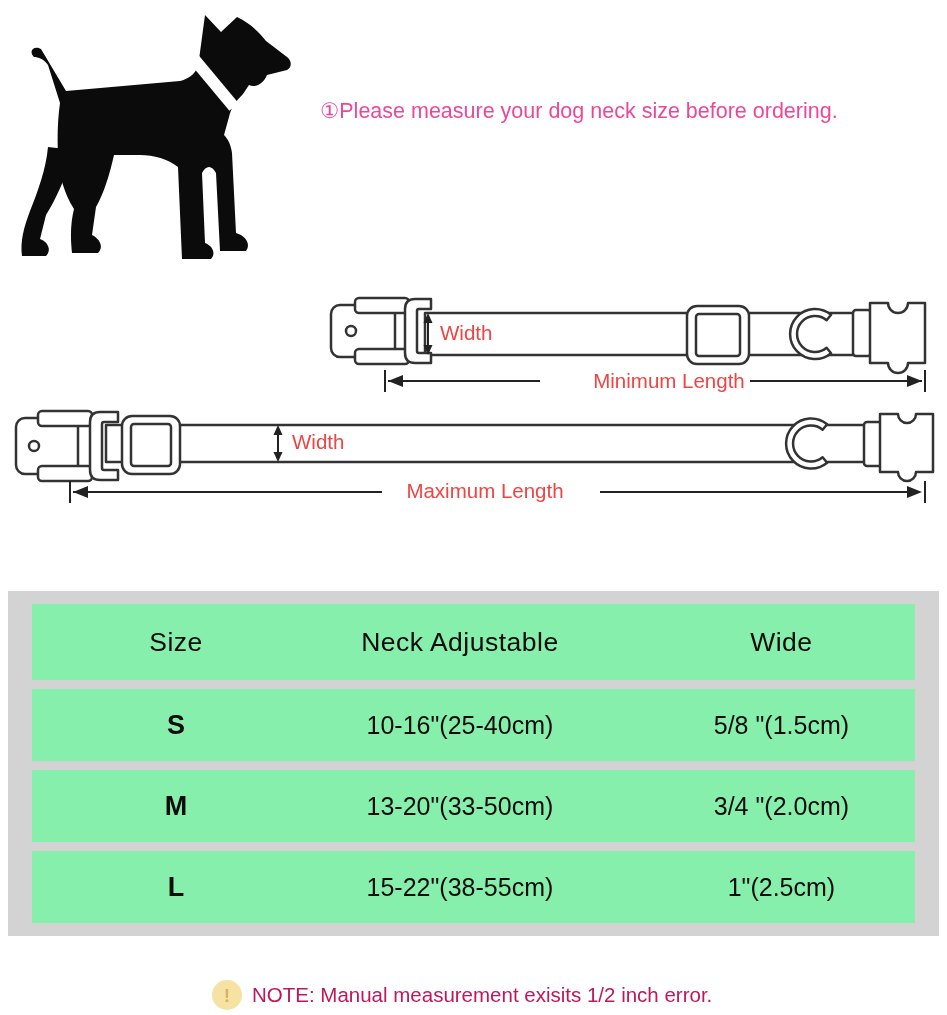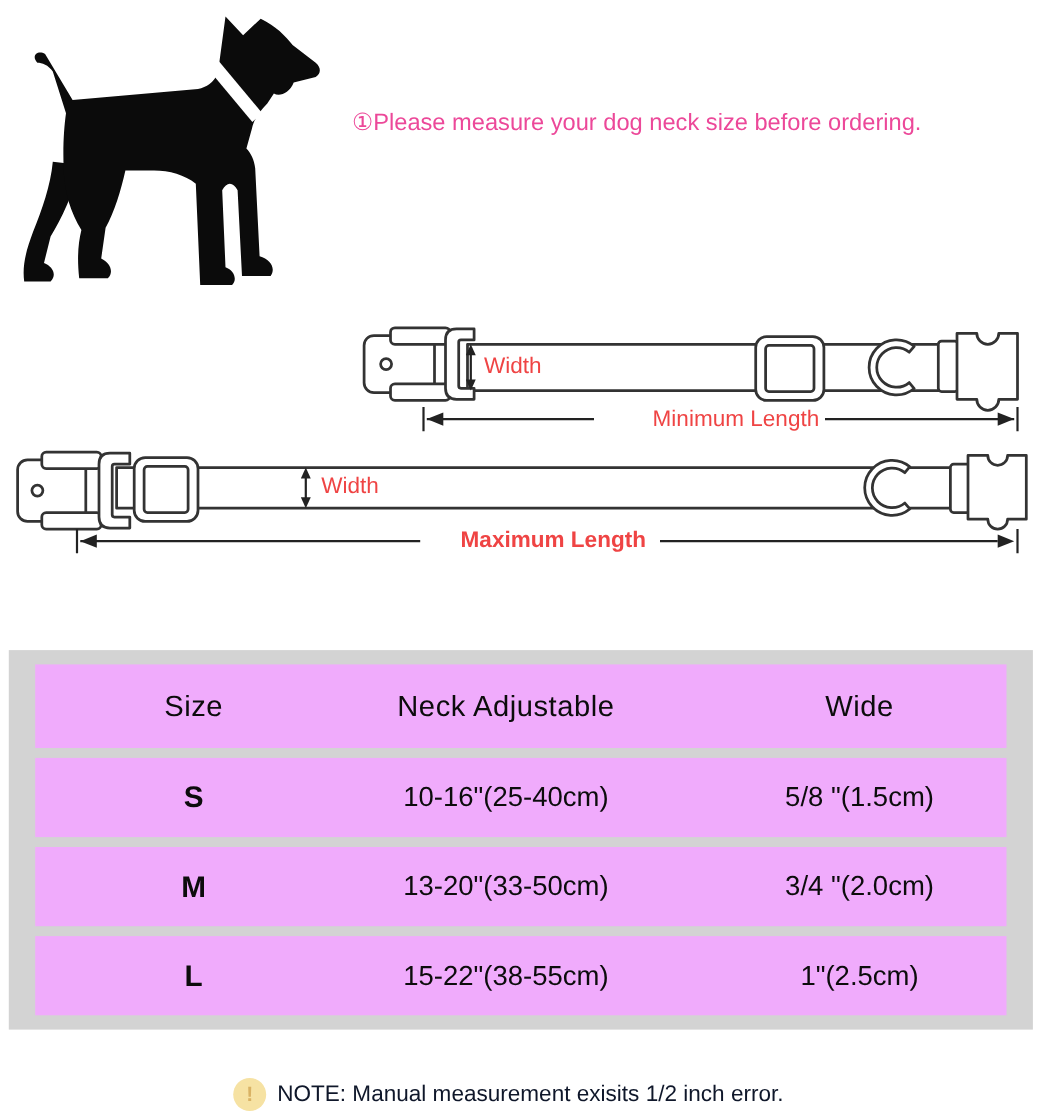--- a/index.html
+++ b/index.html
@@ -12,32 +12,32 @@
   .instructions{left:320px;top:96px;width:620px;color:#ec4899;font-size:21.5px;line-height:31px;}
   .instructions p{margin:0 0 9px 0;padding-left:27px;text-indent:-27px;}
 
   
   .dlabel{color:#ef4444;font-size:20.5px;white-space:nowrap;}
   .dim-label{width:210px;text-align:center;}
 
   
   .size-table{left:8px;top:591px;width:931px;background:#d3d3d3;
     display:flex;flex-direction:column;gap:9px;padding:13px 0;box-sizing:border-box;}
-  .trow{background:#f0abfc;margin:0 24px;display:grid;grid-template-columns:23% 45% 32%;
+  .trow{background:#86efac;margin:0 24px;display:grid;grid-template-columns:23% 45% 32%;
     align-items:center;height:72px;padding-left:48px;}
   .trow.header{height:76px;}
   .tcell{text-align:center;color:#0c0c0c;font-size:25px;}
   .trow.header .tcell{font-size:26.5px;letter-spacing:.5px;}
   .tcell.size-col{font-weight:bold;font-size:27px;}
 
   
   .note-icon{left:212px;top:980px;width:30px;height:30px;border-radius:50%;
     background:#f6e2a3;display:flex;align-items:center;justify-content:center;
     color:#d9b264;font-weight:bold;font-size:19px;line-height:1;}
-  .note-text{left:252px;top:983px;color:#0f172a;font-size:20.5px;white-space:nowrap;}
+  .note-text{left:252px;top:983px;color:#be185d;font-size:20.5px;white-space:nowrap;}
 
   svg{display:block;}
 </style>
 </head>
 <body>
 
 <div id="page">
 
   <svg class="abs" style="left:8px;top:5px;" width="290" height="265" viewBox="0 0 290 265">
     <g fill="#0b0b0b" stroke="none">
@@ -178,21 +178,21 @@
       <line x1="917" y1="73" x2="917" y2="95"></line>
       <line x1="65" y1="84" x2="374" y2="84"></line>
       <line x1="592" y1="84" x2="899" y2="84"></line>
     </g>
     <g fill="#222222" stroke="none">
       <polygon points="65,84 80,78 80,90"></polygon>
       <polygon points="914,84 899,78 899,90"></polygon>
     </g>
   </svg>
   <div class="abs dlabel" style="left:292px;top:430px;">Width</div>
-  <div class="abs dlabel dim-label" style="left:398px;top:479px;font-weight:bold;">Maximum Length</div>
+  <div class="abs dlabel dim-label" style="left:380px;top:479px;">Maximum Length</div>
 
   <div class="abs size-table">
     <div class="trow header">
       <div class="tcell">Size</div>
       <div class="tcell">Neck Adjustable</div>
       <div class="tcell">Wide</div>
     </div>
     <div class="trow">
       <div class="tcell size-col">S</div>
       <div class="tcell">10-16"(25-40cm)</div>

